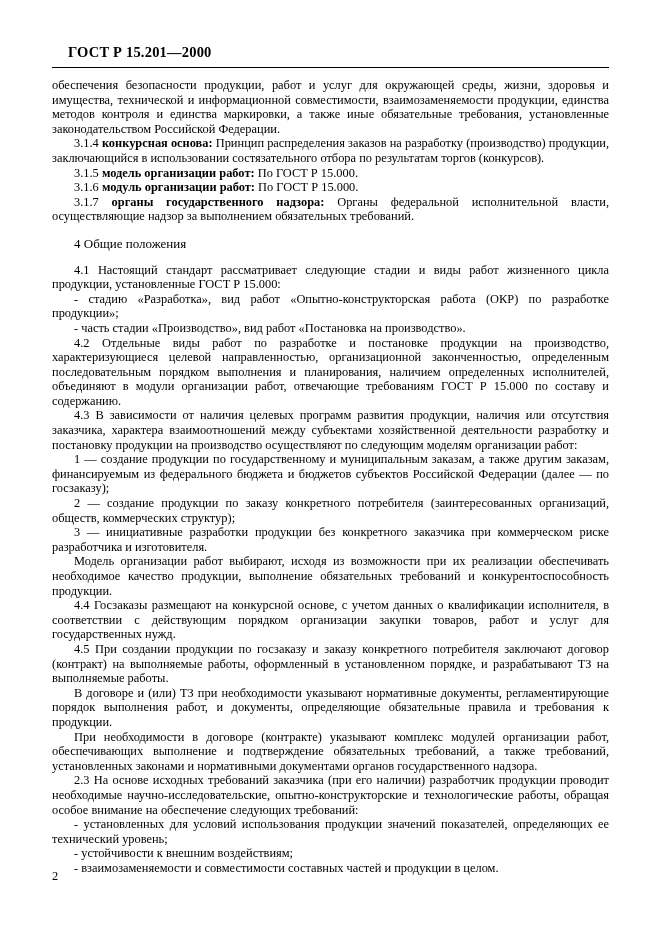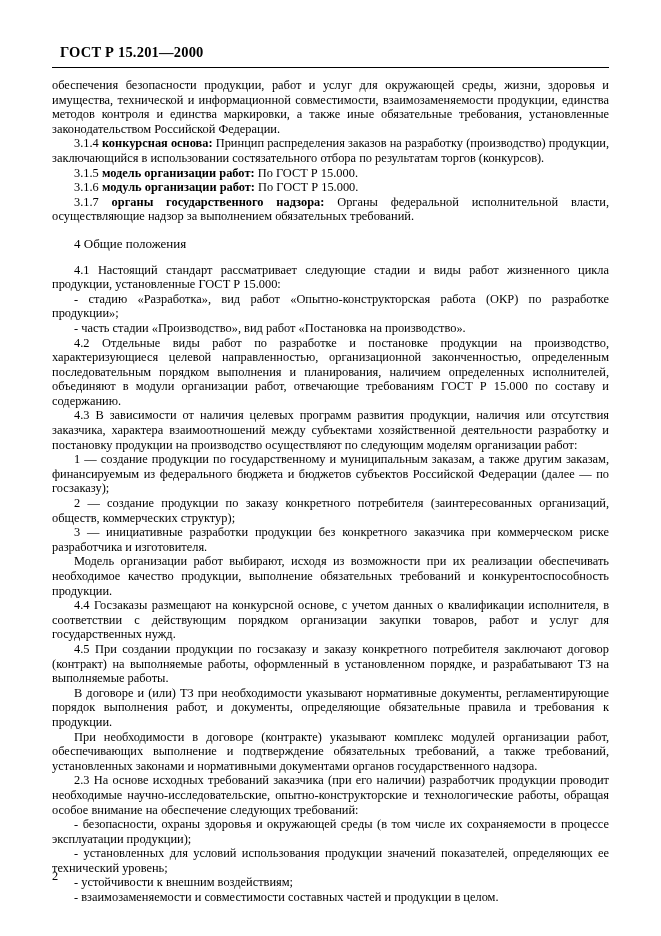--- a/index.html
+++ b/index.html
@@ -19,21 +19,21 @@
     height: 936px;
     position: relative;
     box-sizing: border-box;
     padding: 44px 52px 0 52px;
   }
   .header {
     font-family: "Liberation Serif", serif;
     font-weight: bold;
     font-size: 14.5px;
     letter-spacing: 0.2px;
-    margin: 0 0 6px 8px;
+    margin: 0 0 6px 16px;
     white-space: nowrap;
   }
   .rule {
     border: none;
     border-top: 1px solid #000;
     margin: 0 0 10px 0;
     height: 0;
   }
   .body-text {
     font-size: 12.4px;
@@ -92,21 +92,20 @@
         <p class="ind"><span>4.3  В зависимости от наличия целевых программ развития продукции, наличия или отсутствия заказчика, характера взаимоотношений между субъектами хозяйственной деятельности разработку и постановку продукции на производство осуществляют по следующим моделям организации работ:</span></p>
         <p class="ind"><span>1 — создание продукции по государственному и муниципальным заказам, а также другим заказам, финансируемым из федерального бюджета и бюджетов субъектов Российской Федерации (далее — по госзаказу);</span></p>
         <p class="ind"><span>2 — создание продукции по заказу конкретного потребителя (заинтересованных организаций, обществ, коммерческих структур);</span></p>
         <p class="ind"><span>3 — инициативные разработки продукции без конкретного заказчика при коммерческом риске разработчика и изготовителя.</span></p>
         <p class="ind"><span>Модель организации работ выбирают, исходя из возможности при их реализации обеспечивать необходимое качество продукции, выполнение обязательных требований и конкурентоспособность продукции.</span></p>
         <p class="ind"><span>4.4  Госзаказы размещают на конкурсной основе, с учетом данных о квалификации исполнителя, в соответствии с действующим порядком организации закупки товаров, работ и услуг для государственных нужд.</span></p>
         <p class="ind"><span>4.5  При создании продукции по госзаказу и заказу конкретного потребителя заключают договор (контракт) на выполняемые работы, оформленный в установленном порядке, и разрабатывают ТЗ на выполняемые работы.</span></p>
         <p class="ind"><span>В договоре и (или) ТЗ при необходимости указывают нормативные документы, регламентирующие порядок выполнения работ, и документы, определяющие обязательные правила и требования к продукции.</span></p>
         <p class="ind"><span>При необходимости в договоре (контракте) указывают комплекс модулей организации работ, обеспечивающих выполнение и подтверждение обязательных требований, а также требований, установленных законами и нормативными документами органов государственного надзора.</span></p>
         <p class="ind"><span>2.3  На основе исходных требований заказчика (при его наличии) разработчик продукции проводит необходимые научно-исследовательские, опытно-конструкторские и технологические работы, обращая особое внимание на обеспечение следующих требований:</span></p>
-        <p class="ind"><span>- безопасности, охраны здоровья и окружающей среды (в том числе их сохраняемости в процессе эксплуатации продукции);</span></p>
         <p class="ind"><span>- установленных для условий использования продукции значений показателей, определяющих ее технический уровень;</span></p>
         <p class="ind"><span>- устойчивости к внешним воздействиям;</span></p>
         <p class="ind"><span>- взаимозаменяемости и совместимости составных частей и продукции в целом.</span></p>
       </div>
   </div>
 
   <div class="pagenum">2</div>
 
 </div>
 

